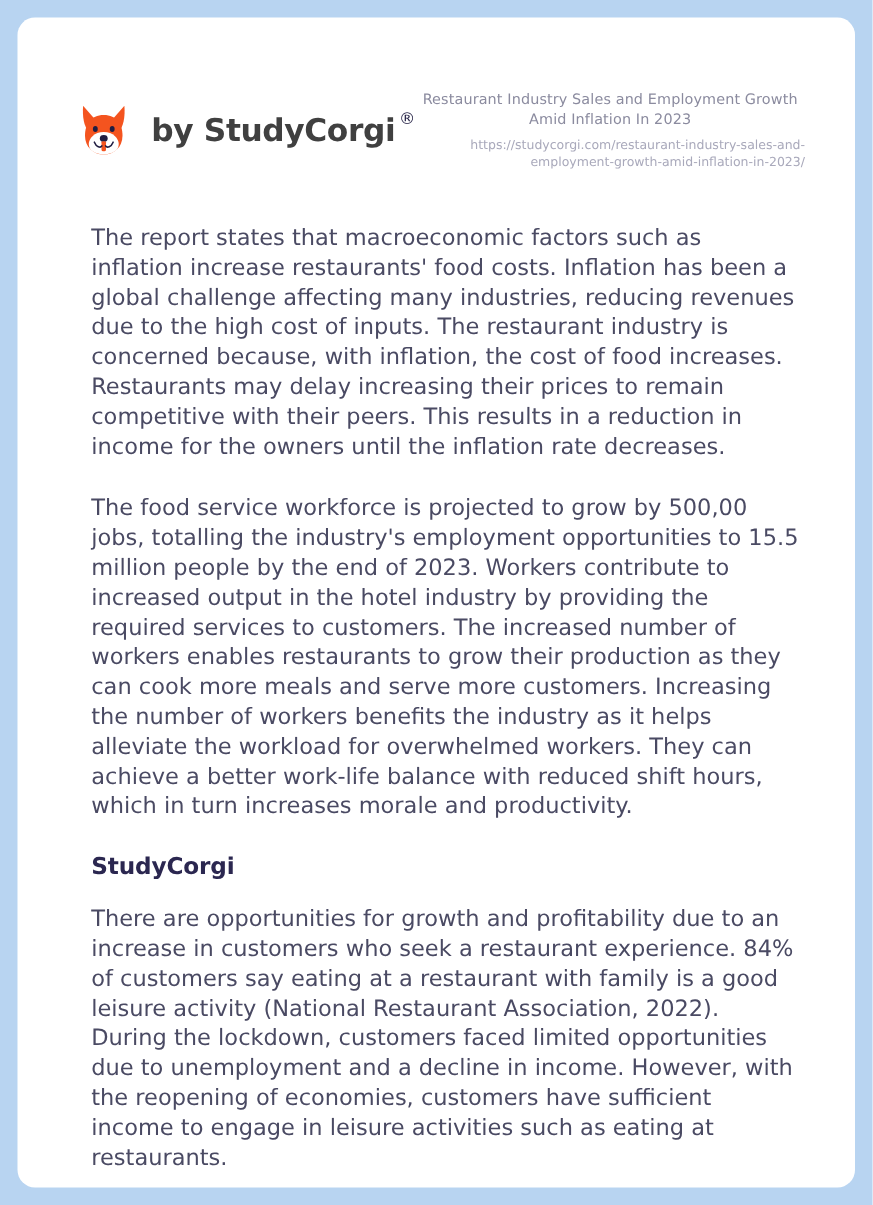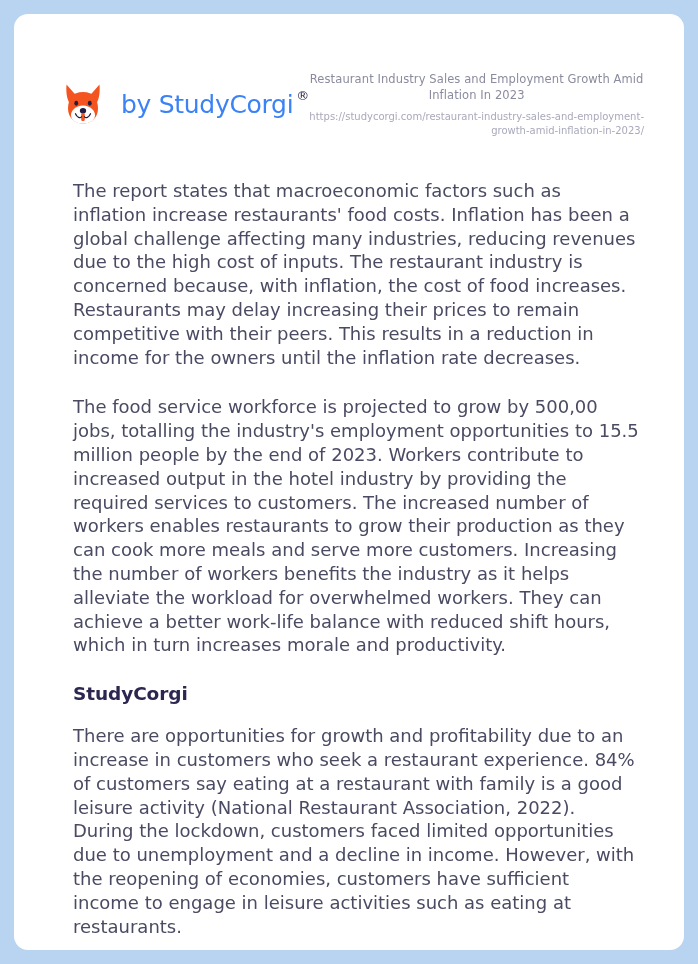--- a/index.html
+++ b/index.html
@@ -48,22 +48,22 @@
     display: block;
   }
 
   .wordmark {
     display: flex;
     align-items: flex-start;
     white-space: nowrap;
   }
   .wordmark-text {
     font-size: 25px;
-    font-weight: 400;
-    color: #3b82f6;
+    font-weight: 700;
+    color: #404040;
     letter-spacing: -0.3px;
     line-height: 1;
   }
   .wordmark-reg {
     font-size: 13px;
     color: #211e42;
     font-weight: 400;
     margin-left: 3px;
     position: relative;
     top: -4px;

